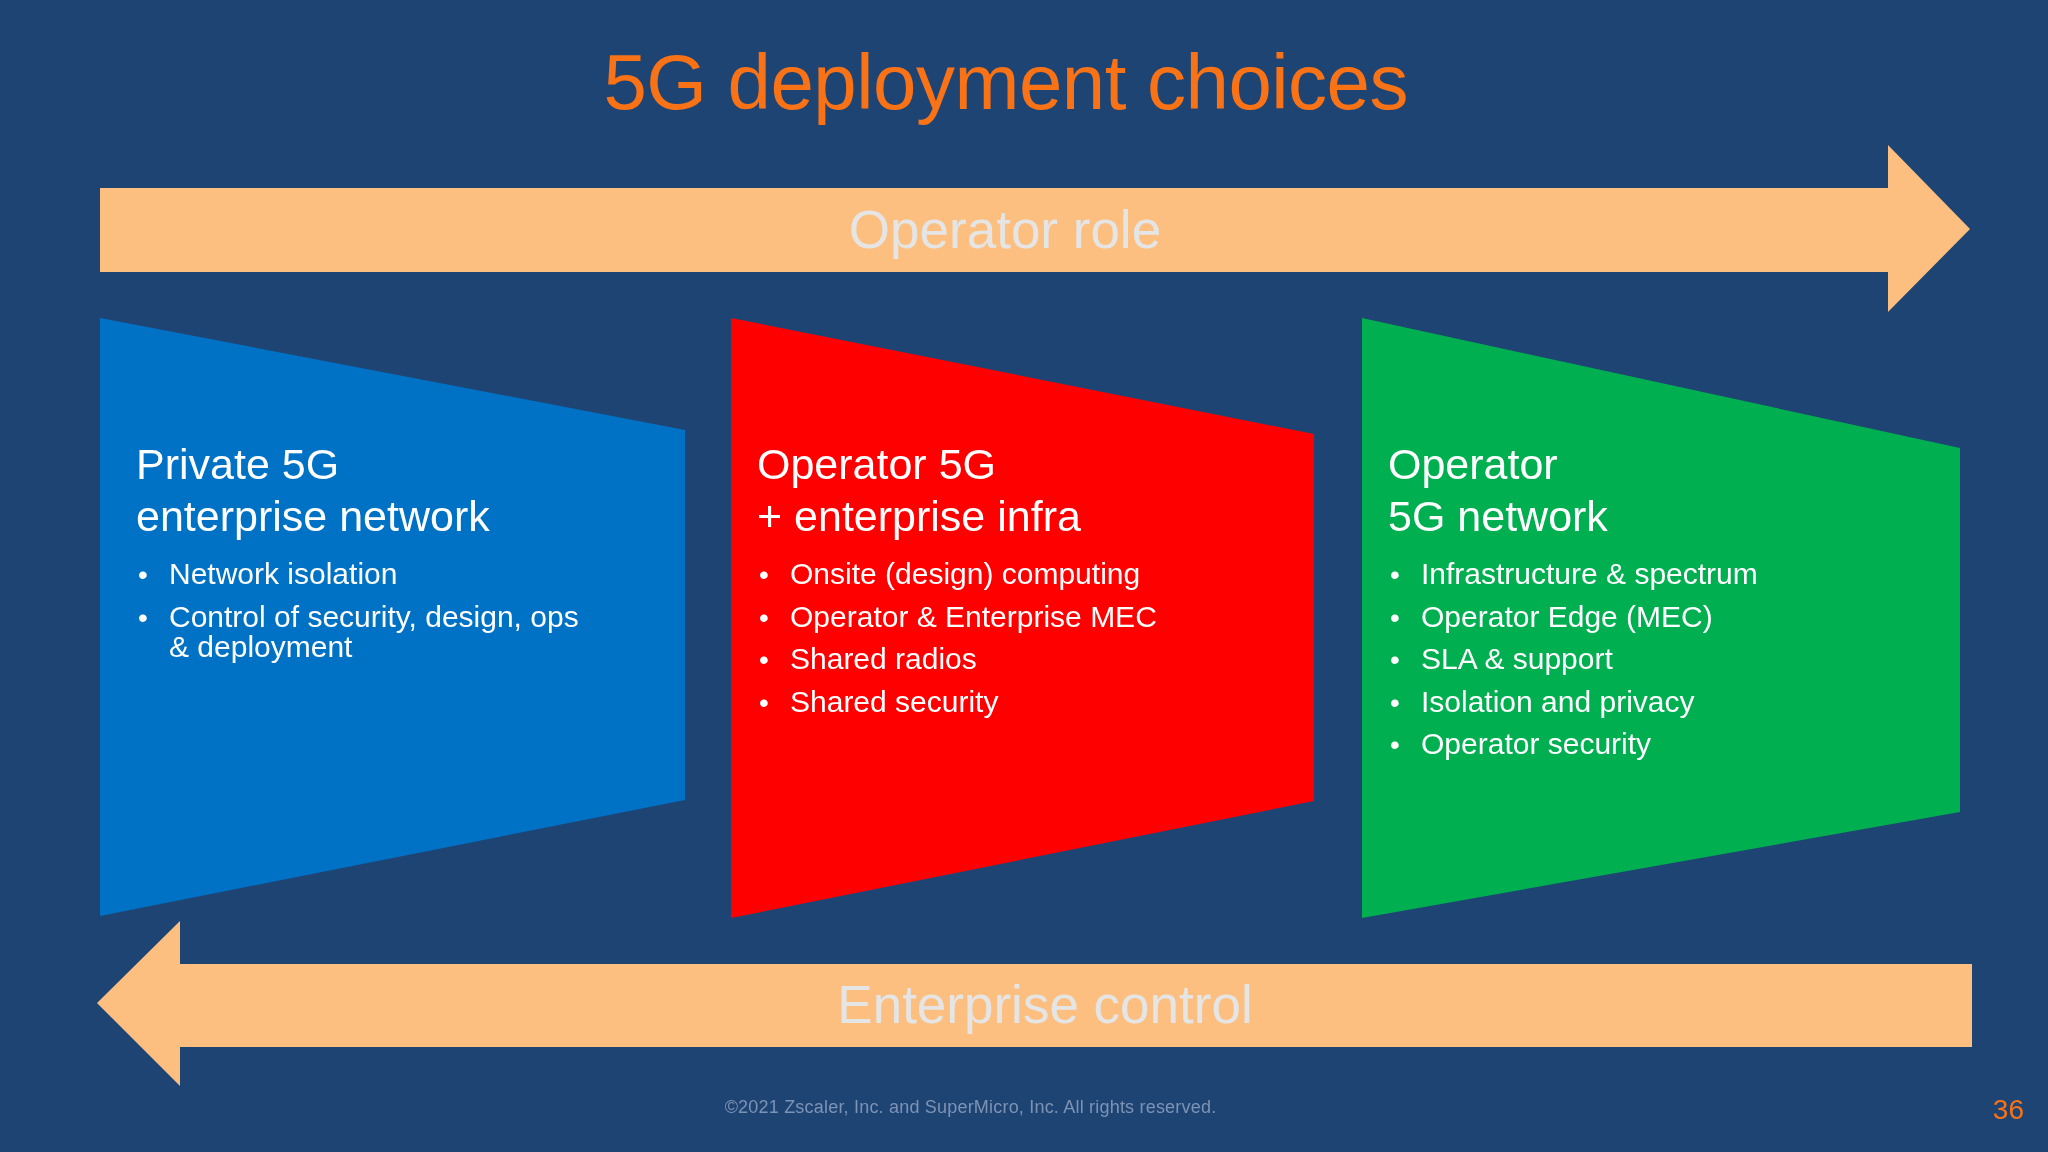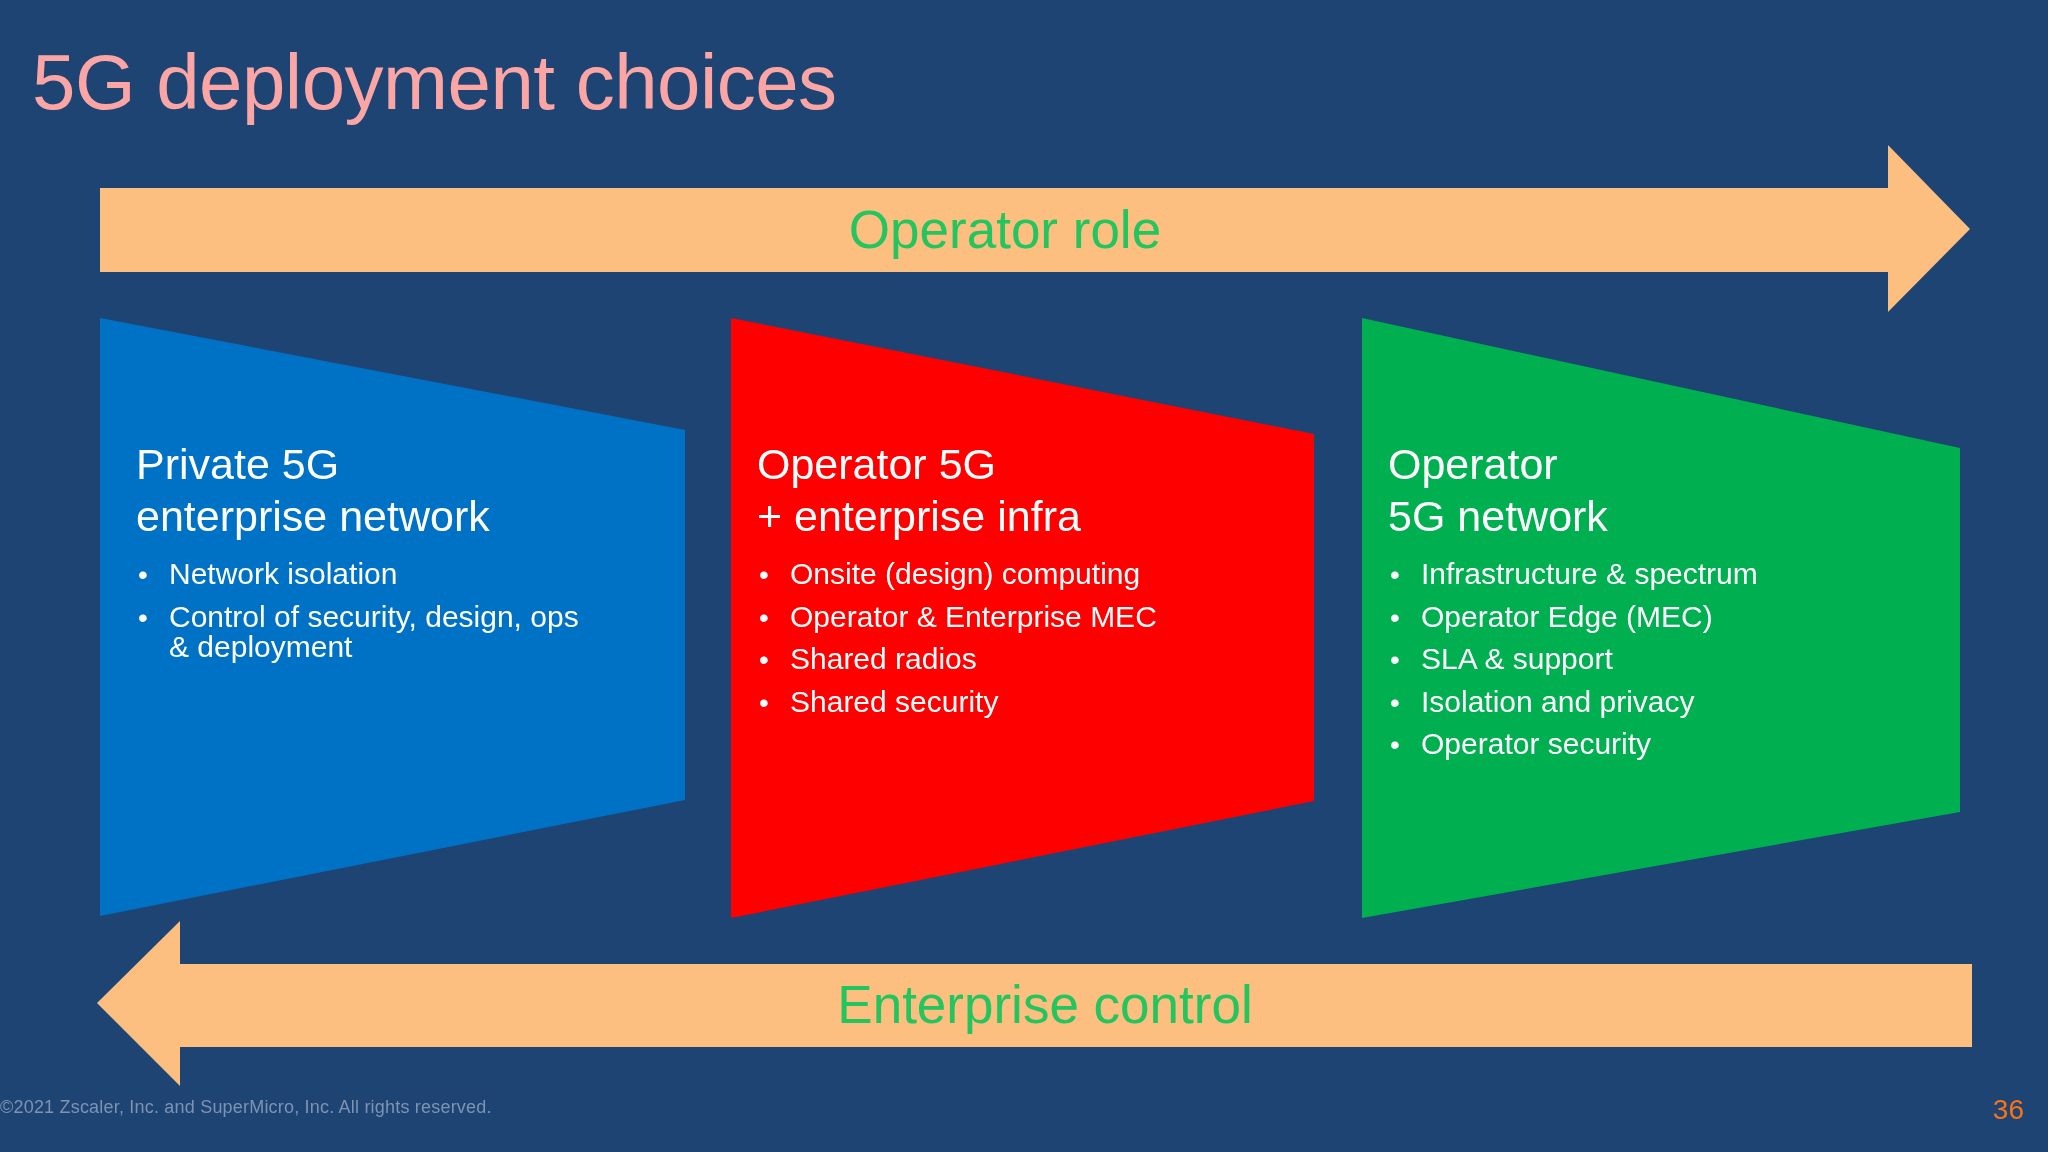--- a/index.html
+++ b/index.html
@@ -17,43 +17,44 @@
     position: relative;
     width: 2048px;
     height: 1152px;
     background: #1e4474;
     overflow: hidden;
   }
 
   
   #slide-title {
     position: absolute;
-    left: 32px;
+    left: 8px;
     top: 42px;
     width: 1400px;
     font-size: 78px;
     line-height: 1.05;
     font-weight: 400;
-    color: #fca5a5;
+    color: #f97316;
     letter-spacing: -0.5px;
     white-space: nowrap;
+    text-align: right;
   }
 
   
   #arrow-layer {
     position: absolute;
     left: 0; top: 0;
     width: 2048px;
     height: 1152px;
     pointer-events: none;
   }
 
   .arrow-label {
     position: absolute;
-    color: #22c55e;
+    color: #e5e5e5;
     font-size: 53px;
     font-weight: 400;
     line-height: 1;
     white-space: nowrap;
   }
   #operator-role-label {
     left: 0;
     width: 2010px;
     top: 203px;
     text-align: center;
@@ -109,20 +110,21 @@
   #panel-text-blue   { left: 136px;  top: 438px; width: 540px; }
   #panel-text-red    { left: 757px;  top: 438px; width: 540px; }
   #panel-text-green  { left: 1388px; top: 438px; width: 560px; }
 
   
   #footer-copyright {
     position: absolute;
     left: 0;
     top: 1097px;
     width: 1941px;
+    text-align: center;
     font-size: 18px;
     color: #7d93b4;
     letter-spacing: 0.2px;
   }
   #footer-pagenumber {
     position: absolute;
     right: 24px;
     top: 1094px;
     font-size: 28px;
     color: #f97316;

